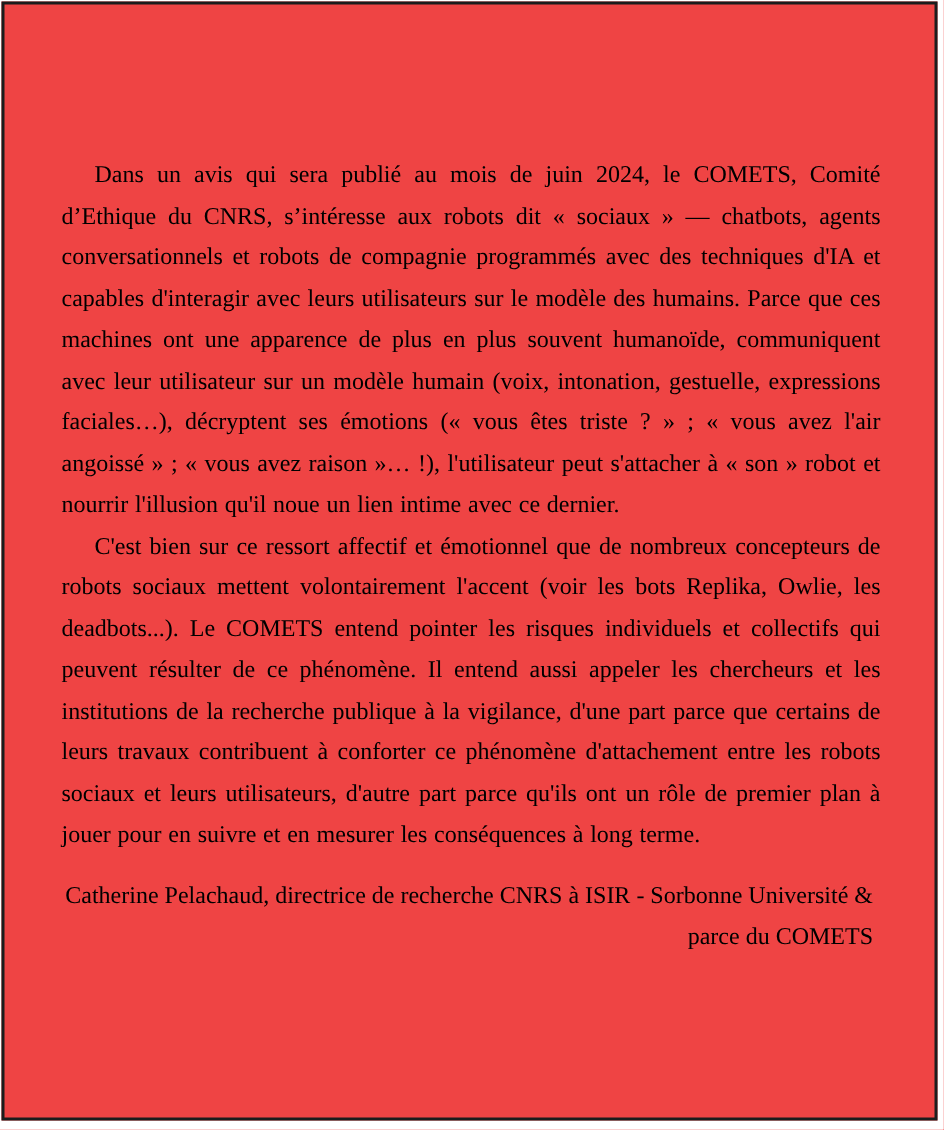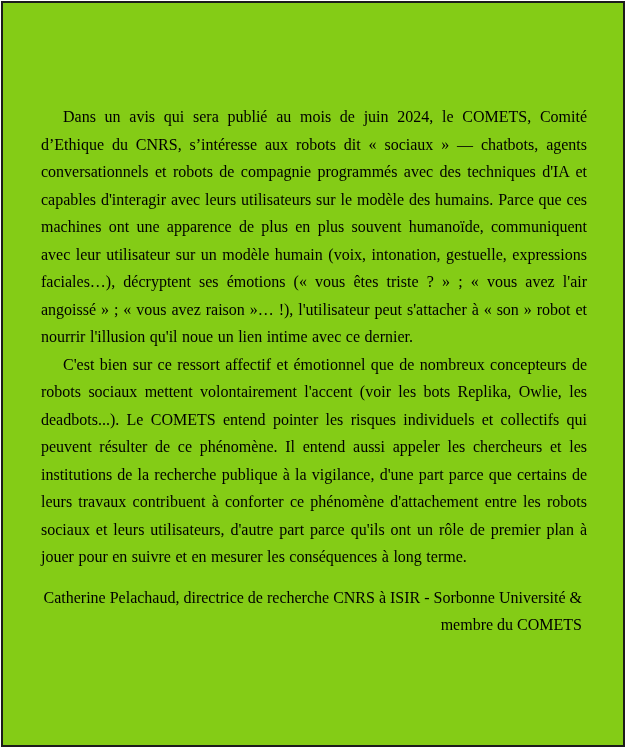--- a/index.html
+++ b/index.html
@@ -16,21 +16,21 @@
     overflow: hidden;
   }
   .page {
     position: absolute;
     top: 1px;
     left: 1px;
     width: 624px;
     height: 746px;
     box-sizing: border-box;
     border: 2px solid #1c1c1c;
-    background: #84cc16;
+    background: #ef4444;
   }
   .content {
     box-sizing: border-box;
     padding: 100px 36px 0 38px;
     font-size: 16px;
     line-height: 27.5px;
   }
   .para {
     margin: 0;
     text-align: justify;
@@ -48,16 +48,16 @@
 </style>
 </head>
 <body>
 
 <div class="page">
   <div class="content">
     <p class="para">Dans un avis qui sera publié au mois de juin 2024, le COMETS, Comité d’Ethique du CNRS, s’intéresse aux robots dit «&nbsp;sociaux&nbsp;» — chatbots, agents conversationnels et robots de compagnie programmés avec des techniques d'IA et capables d'interagir avec leurs utilisateurs sur le modèle des humains. Parce que ces machines ont une apparence de plus en plus souvent humanoïde, communiquent avec leur utilisateur sur un modèle humain (voix, intonation, gestuelle, expressions faciales…), décryptent ses émotions («&nbsp;vous êtes triste&nbsp;?&nbsp;» ; «&nbsp;vous avez l'air angoissé&nbsp;» ; «&nbsp;vous avez raison&nbsp;»… !), l'utilisateur peut s'attacher à «&nbsp;son&nbsp;» robot et nourrir l'illusion qu'il noue un lien intime avec ce dernier.</p>
     <p class="para">C'est bien sur ce ressort affectif et émotionnel que de nombreux concepteurs de robots sociaux mettent volontairement l'accent (voir les bots Replika, Owlie, les deadbots...). Le COMETS entend pointer les risques individuels et collectifs qui peuvent résulter de ce phénomène. Il entend aussi appeler les chercheurs et les institutions de la recherche publique à la vigilance, d'une part parce que certains de leurs travaux contribuent à conforter ce phénomène d'attachement entre les robots sociaux et leurs utilisateurs, d'autre part parce qu'ils ont un rôle de premier plan à jouer pour en suivre et en mesurer les conséquences à long terme.</p>
     <div class="attribution">
       <div>Catherine Pelachaud, directrice de recherche CNRS à ISIR - Sorbonne Université &amp;</div>
-      <div>membre du COMETS</div>
+      <div>parce du COMETS</div>
     </div>
   </div>
 </div>
 
 </body></html>

